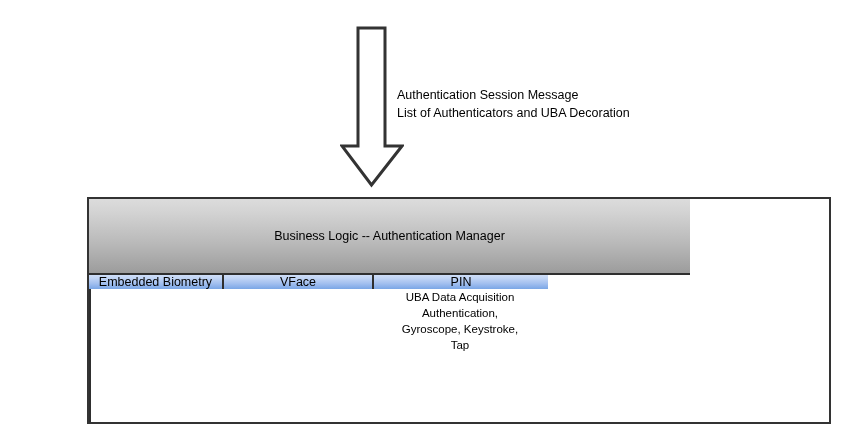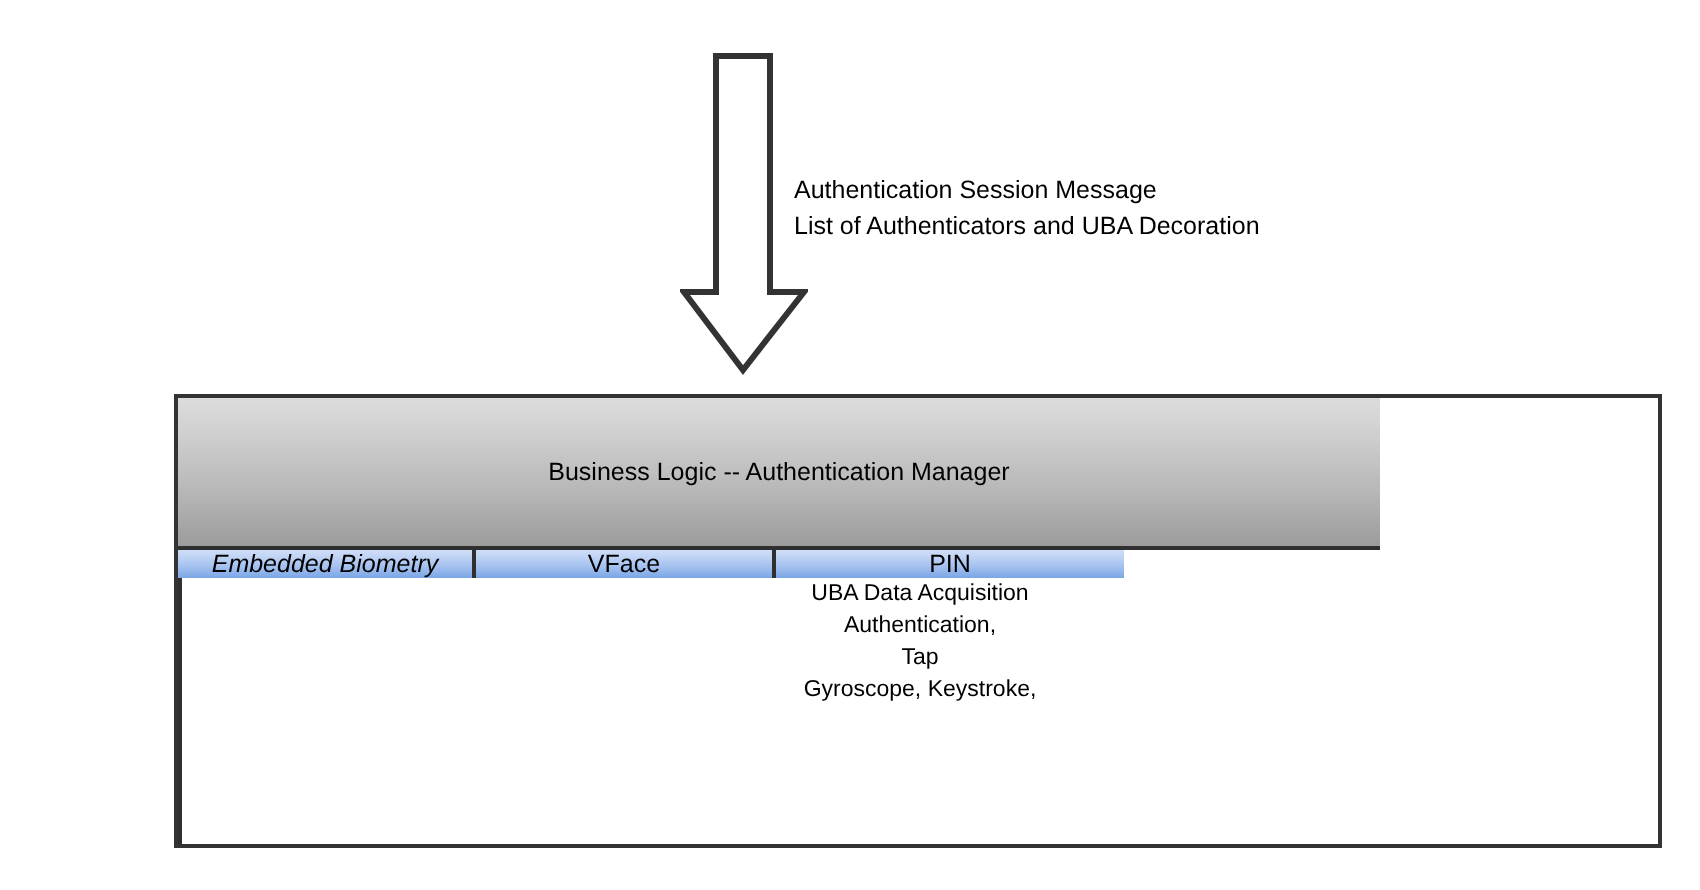--- a/index.html
+++ b/index.html
@@ -104,21 +104,21 @@
   .auth-cell:last-child {
     border-right: none;
   }
   .auth-cell .cell-label {
     font-size: 12.5px;
     color: #000000;
     text-align: center;
   }
 
   
-  .auth-cell.c0 { width: 149px; font-style: italic; }
+  .auth-cell.c0 { width: 135px; }
   .auth-cell.c1 { width: 150px; }
   .auth-cell.c2 { width: 150px; }
   .auth-cell.c3 { width: 174px; }
 
   
   .uba-panel {
     flex: 1 1 auto;
     box-sizing: border-box;
     background: #ffffff;
     border-left: 2px solid #2f2f2f;
@@ -176,19 +176,19 @@
           <span class="cell-label">PIN</span>
         </div>
 
       </div>
     </div>
 
     <div class="uba-panel">
       <div class="uba-text">
         <div>UBA Data Acquisition</div>
         <div>Authentication,</div>
+        <div>Gyroscope, Keystroke,</div>
         <div>Tap</div>
-        <div>Gyroscope, Keystroke,</div>
       </div>
     </div>
 
   </div>
 </div>
 
 </body></html>

